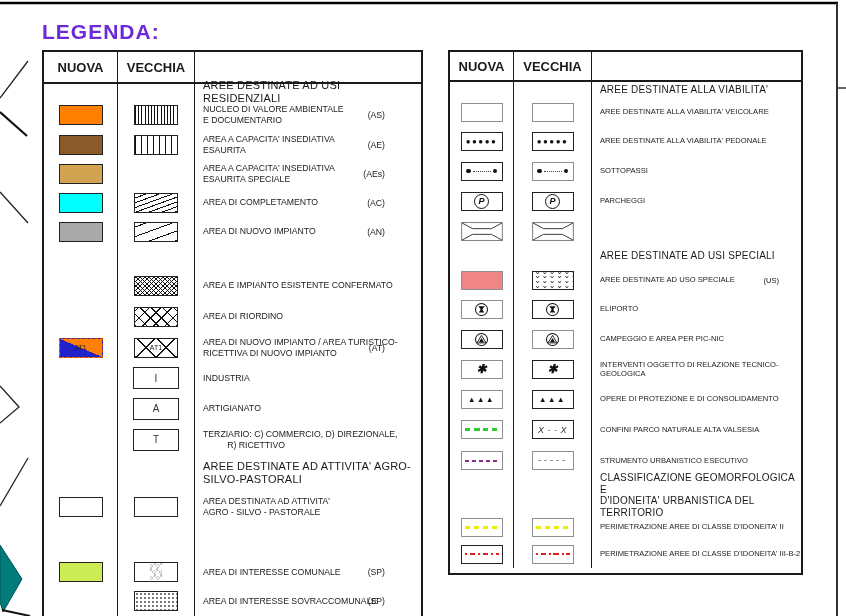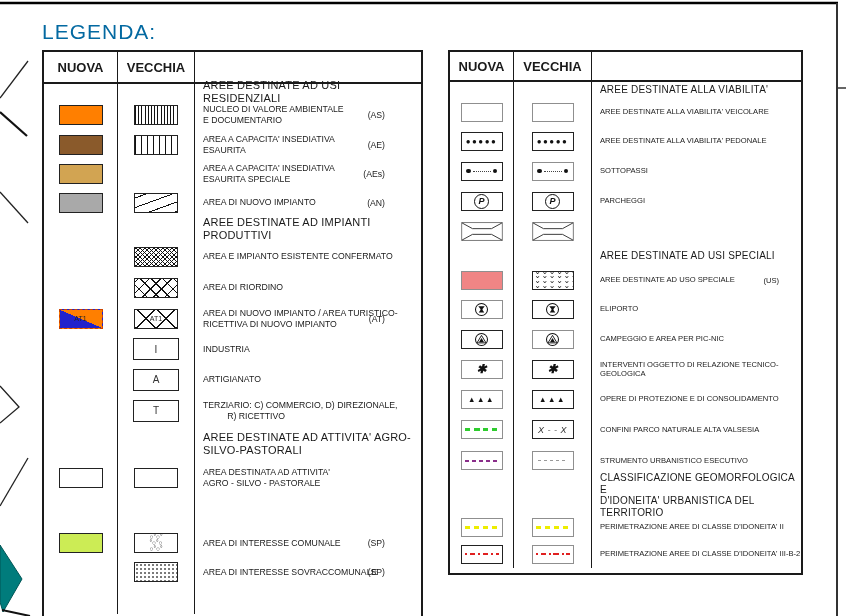--- a/index.html
+++ b/index.html
@@ -1,21 +1,21 @@
 <!DOCTYPE html>
 <html style="--c-orange: #FF7F00; --c-brown: #8A5A2B; --c-tan: #D2A452; --c-cyan: #00FFFF; --c-gray: #A9A9A9; --c-blue: #2222CC; --c-pink: #F08585; --c-lime: #CCEC55; --c-green: #1E941E; --c-teal: #007C7C; --c-dashGreen: #2ECC2E; --c-dashPurple: #8A2E8A; --c-dashYellow: #EDED00; --c-dashRed: #E02020;"><head>
 <meta charset="utf-8">
 <style>
   html,body{margin:0;padding:0;background:#fff;}
   #page{position:relative;width:846px;height:616px;overflow:hidden;background:#fff;
         font-family:"Liberation Sans",sans-serif;color:#1a1a1a;}
   .deco{position:absolute;left:0;top:0;pointer-events:none;}
 
-  #legend-title{position:absolute;left:42px;top:20px;font-size:21px;font-weight:normal;
-        letter-spacing:1px;color:#0369a1;}
+  #legend-title{position:absolute;left:42px;top:20px;font-size:21px;font-weight:bold;
+        letter-spacing:1px;color:#6d28d9;}
 
   .tbl{position:absolute;background:#fff;border:2px solid #1a1a1a;box-sizing:border-box;}
   #tbl-left{left:42px;top:50px;width:381px;height:600px;}
   #tbl-right{left:448px;top:50px;width:355px;height:525px;}
 
   .thead{display:flex;border-bottom:2px solid #1a1a1a;font-weight:bold;font-size:13px;}
   #tbl-left .thead{height:30px;}
   #tbl-right .thead{height:28px;}
   .row{display:flex;}
   .c{display:flex;align-items:center;justify-content:center;box-sizing:border-box;}
@@ -150,40 +150,49 @@
           <span class="sw f-tan"></span>
         </div>
       <div class="c c2"></div>
       <div class="c c3">
           <span class="lbl">AREA A CAPACITA' INSEDIATIVA
 ESAURITA SPECIALE</span>
           <span class="code">(AEs)</span>
         </div>
     </div>
 
+    <div class="row" style="height:29px">
+      <div class="c c1">
+          <span class="sw f-cyan"></span>
+        </div>
+      <div class="c c2">
+          <span class="sw pat-dgd"></span>
+        </div>
+      <div class="c c3">
+          <span class="lbl">AREA DI COMPLETAMENTO</span>
+          <span class="code">(AC)</span>
+        </div>
+    </div>
 
     <div class="row" style="height:29px">
       <div class="c c1">
           <span class="sw f-gray"></span>
         </div>
       <div class="c c2">
           <span class="sw pat-dgs"></span>
         </div>
       <div class="c c3">
           <span class="lbl">AREA DI NUOVO IMPIANTO</span>
           <span class="code">(AN)</span>
         </div>
     </div>
 
     <div class="row sec" style="height:24px">
       <div class="c c1"></div>
         <div class="c c2"></div>
-      <div class="c c3">
-          <span class="lbl">AREE DESTINATE AD IMPIANTI PRODUTTIVI</span>
-        </div>
     </div>
 
     <div class="row" style="height:31px">
       <div class="c c1"></div>
       <div class="c c2">
           <span class="sw pat-xhd"></span>
         </div>
       <div class="c c3">
           <span class="lbl">AREA E IMPIANTO ESISTENTE CONFERMATO</span>
         </div>

